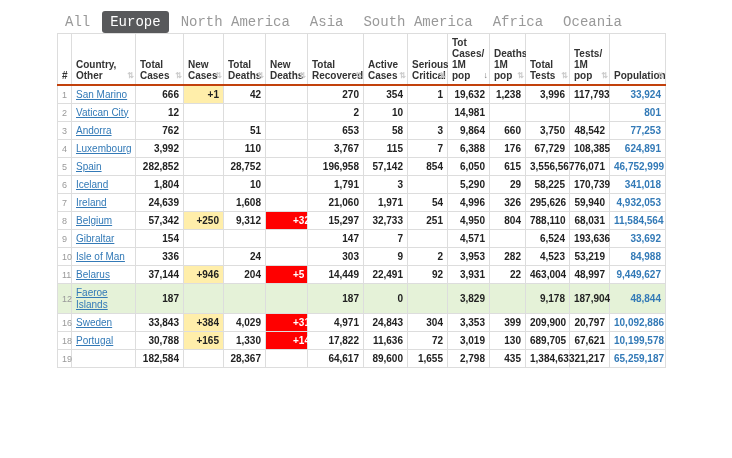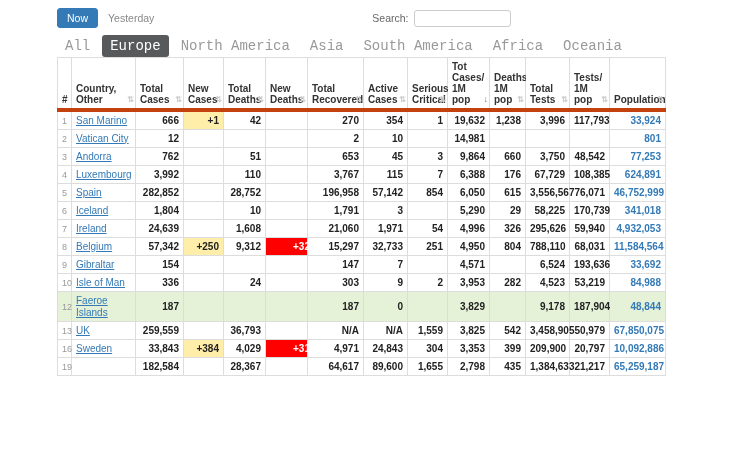--- a/index.html
+++ b/index.html
@@ -33,47 +33,39 @@
     font-family: Liberation Mono, monospace;
   }
   .tab.active { background: #58595b; color: #fff; }
 
   
   table { border-collapse: collapse; table-layout: fixed; width: 608px; margin-top: 2px; }
   th, td { border: 1px solid #ddd; font-size: 10px; }
   thead th {
     position: relative; vertical-align: bottom; text-align: left;
     font-weight: 700; color: #333; padding: 3px 10px 3px 4px;
-    white-space: pre-line; line-height: 11px; border-bottom: 4px solid #c2410c;
+    white-space: pre-line; line-height: 11px; border-bottom: 2px solid #c2410c;
     cursor: pointer; background: #fff;
   }
   thead th.no-sort { cursor: default; padding-right: 3px; }
   .sort-icon { position: absolute; right: 1px; bottom: 3px; font-size: 8px; color: #ccc; }
   .sort-icon.desc { color: #777; font-size: 9px; }
   tbody td { padding: 2.5px 4px; text-align: right; font-weight: 700; color: #222; line-height: 12px; }
   td.num-col { text-align: center; color: #999; font-weight: 400; font-size: 9px; }
   td.country-col { text-align: left; font-weight: 400; }
   td.country-col a { color: var(--accent); font-size: 10px; }
   td.new-cases { background: var(--new-cases-bg); }
   td.new-deaths { background: var(--new-deaths-bg); color: #fff; padding-left: 27px; }
   td.population { color: var(--accent); }
   tr.hl td { background: var(--highlight-bg); }
 </style>
 </head>
 <body>
 
 <div class="page">
-  <div class="toolbar">
-    <button class="btn-now">Now</button>
-    <button class="btn-yesterday">Yesterday</button>
-    <div class="search-group">
-      <label>Search:</label>
-      <input type="text" value="" style="">
-    </div>
-  </div>
 
   <div class="tabs"><button class="tab">All</button><button class="tab active">Europe</button><button class="tab">North America</button><button class="tab">Asia</button><button class="tab">South America</button><button class="tab">Africa</button><button class="tab">Oceania</button></div>
 
   <table>
     <colgroup>
       <col style="width:14px">
         <col style="width:64px">
         <col style="width:48px">
         <col style="width:40px">
       <col style="width:42px">
@@ -151,21 +143,21 @@
           <td class="population">801</td>
         </tr>
         <tr>
           <td class="num-col">3</td>
           <td class="country-col"><a href="#">Andorra</a></td>
           <td>762</td>
           <td></td>
           <td>51</td>
           <td></td>
           <td>653</td>
-          <td>45</td>
+          <td>58</td>
           <td>3</td>
           <td>9,864</td>
           <td>660</td>
           <td>3,750</td>
           <td>48,542</td>
           <td class="population">77,253</td>
         </tr>
         <tr>
           <td class="num-col">4</td>
           <td class="country-col"><a href="#">Luxembourg</a></td>
@@ -271,69 +263,85 @@
           <td></td>
           <td>303</td>
           <td>9</td>
           <td>2</td>
           <td>3,953</td>
           <td>282</td>
           <td>4,523</td>
           <td>53,219</td>
           <td class="population">84,988</td>
         </tr>
+        <tr>
+          <td class="num-col">11</td>
+          <td class="country-col"><a href="#">Belarus</a></td>
+          <td>37,144</td>
+          <td class="new-cases">+946</td>
+          <td>204</td>
+          <td class="new-deaths">+5</td>
+          <td>14,449</td>
+          <td>22,491</td>
+          <td>92</td>
+          <td>3,931</td>
+          <td>22</td>
+          <td>463,004</td>
+          <td>48,997</td>
+          <td class="population">9,449,627</td>
+        </tr>
         <tr class="hl">
           <td class="num-col">12</td>
           <td class="country-col"><a href="#">Faeroe Islands</a></td>
           <td>187</td>
           <td></td>
           <td></td>
           <td></td>
           <td>187</td>
           <td>0</td>
           <td></td>
           <td>3,829</td>
           <td></td>
           <td>9,178</td>
           <td>187,904</td>
           <td class="population">48,844</td>
-        </tr>
-        <tr>
-          <td class="num-col">13</td>
-          <td class="country-col"><a href="#">UK</a></td>
-          <td>259,559</td>
-          <td></td>
-          <td>36,793</td>
-          <td></td>
-          <td>N/A</td>
-          <td>N/A</td>
-          <td>1,559</td>
-          <td>3,825</td>
-          <td>542</td>
-          <td>3,458,905</td>
-          <td>50,979</td>
-          <td class="population">67,850,075</td>
         </tr>
         <tr>
           <td class="num-col">16</td>
           <td class="country-col"><a href="#">Sweden</a></td>
           <td>33,843</td>
           <td class="new-cases">+384</td>
           <td>4,029</td>
           <td class="new-deaths">+31</td>
           <td>4,971</td>
           <td>24,843</td>
           <td>304</td>
           <td>3,353</td>
           <td>399</td>
           <td>209,900</td>
           <td>20,797</td>
           <td class="population">10,092,886</td>
         </tr>
         <tr>
+          <td class="num-col">18</td>
+          <td class="country-col"><a href="#">Portugal</a></td>
+          <td>30,788</td>
+          <td class="new-cases">+165</td>
+          <td>1,330</td>
+          <td class="new-deaths">+14</td>
+          <td>17,822</td>
+          <td>11,636</td>
+          <td>72</td>
+          <td>3,019</td>
+          <td>130</td>
+          <td>689,705</td>
+          <td>67,621</td>
+          <td class="population">10,199,578</td>
+        </tr>
+        <tr>
           <td class="num-col">19</td>
           <td class="country-col"></td>
           <td>182,584</td>
           <td></td>
           <td>28,367</td>
           <td></td>
           <td>64,617</td>
           <td>89,600</td>
           <td>1,655</td>
           <td>2,798</td>

